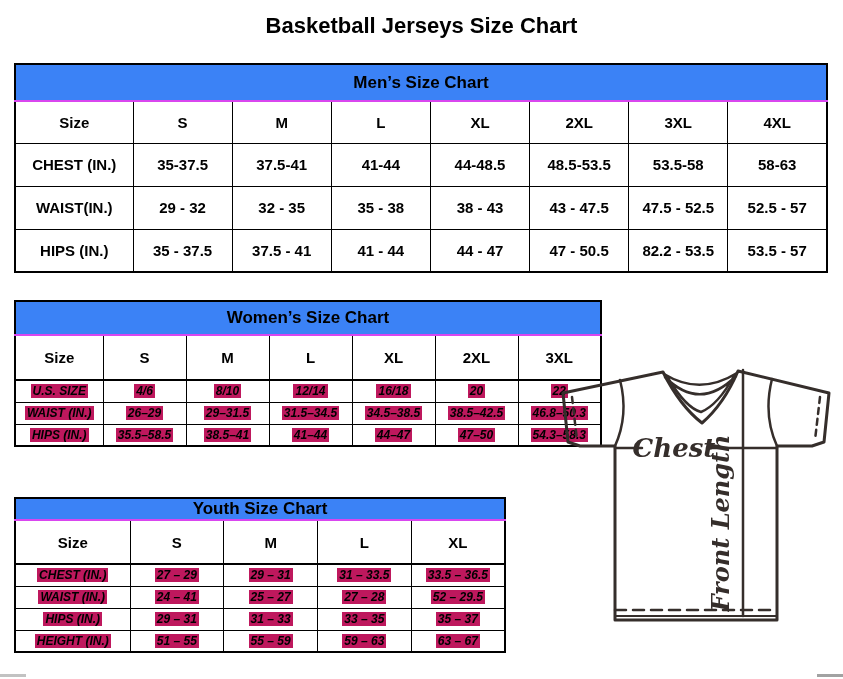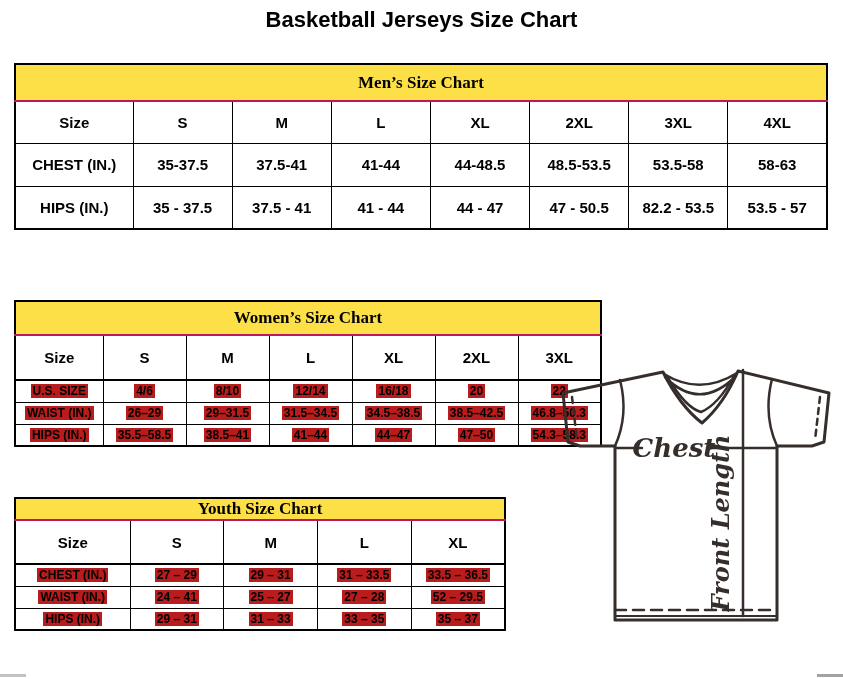--- a/index.html
+++ b/index.html
@@ -1,50 +1,50 @@
 <!DOCTYPE html>
 <html><head>
 <meta charset="utf-8">
 <style>
   html,body{margin:0;padding:0;}
   body{
     width:843px;height:679px;background:#ffffff;position:relative;
     font-family:"Liberation Sans",sans-serif;overflow:hidden;color:#000;
   }
   .page-title{
-    position:absolute;top:7px;left:0;width:100%;margin:0;
+    position:absolute;top:13px;left:0;width:100%;margin:0;
     text-align:center;font-size:22px;font-weight:bold;color:#000;
   }
   .tbl-wrap{position:absolute;}
   table{border-collapse:collapse;table-layout:fixed;width:100%;border:2px solid #000;}
   td{
     border:1px solid #000;text-align:center;vertical-align:middle;
     font-weight:bold;color:#000;padding:0;overflow:hidden;white-space:nowrap;
   }
-  tr.band td{background:#fde047;font-size:17px;border-bottom:2px solid #be185d;font-family:Liberation Serif, serif;}
+  tr.band td{background:#3b82f6;font-size:17px;border-bottom:2px solid #d946ef;}
   
   .mens tr.band{height:37px;}
   .mens tr.size-row{height:42px;}
   .mens tr.data-row{height:43px;}
   .mens td{font-size:15px;}
   .mens tr.band td{font-size:17px;}
   
   .women tr.band{height:34px;}
   .women tr.size-row{height:45px;}
   .women tr.size-row td{font-size:15px;border-bottom:2px solid #000;}
   .women tr.data-row{height:22px;}
   .women tr.data-row td{font-size:12px;}
   
   .youth tr.band{height:20px;}
   .youth tr.size-row{height:44px;}
   .youth tr.size-row td{font-size:15px;border-bottom:2px solid #000;}
   .youth tr.data-row{height:22px;}
   .youth tr.data-row td{font-size:12px;}
   
-  .hl{background:#b91c1c;padding:0 2px;}
+  .hl{background:#be185d;padding:0 2px;font-style:italic;}
   .jersey{position:absolute;left:558px;top:360px;}
   .sb{position:absolute;height:3px;top:674px;}
 </style>
 </head>
 <body>
 
 <h1 class="page-title">Basketball Jerseys Size Chart</h1>
 
 <div class="tbl-wrap" style="left:14px;top:63px;width:814px;">
   <table class="mens">
@@ -76,20 +76,30 @@
       <td>CHEST (IN.)</td>
       <td>35-37.5</td>
       <td>37.5-41</td>
       <td>41-44</td>
       <td>44-48.5</td>
       <td>48.5-53.5</td>
       <td>53.5-58</td>
       <td>58-63</td>
     </tr>
     <tr class="data-row">
+      <td>WAIST(IN.)</td>
+      <td>29 - 32</td>
+      <td>32 - 35</td>
+      <td>35 - 38</td>
+      <td>38 - 43</td>
+      <td>43 - 47.5</td>
+      <td>47.5 - 52.5</td>
+      <td>52.5 - 57</td>
+    </tr>
+    <tr class="data-row">
       <td>HIPS (IN.)</td>
       <td>35 - 37.5</td>
       <td>37.5 - 41</td>
       <td>41 - 44</td>
       <td>44 - 47</td>
       <td>47 - 50.5</td>
       <td>82.2 - 53.5</td>
       <td>53.5 - 57</td>
     </tr>
   </tbody>
@@ -184,20 +194,27 @@
       <td><span class="hl">25 – 27</span></td>
       <td><span class="hl">27 – 28</span></td>
       <td><span class="hl">52 – 29.5</span></td>
     </tr>
     <tr class="data-row">
       <td><span class="hl">HIPS (IN.)</span></td>
       <td><span class="hl">29 – 31</span></td>
       <td><span class="hl">31 – 33</span></td>
       <td><span class="hl">33 – 35</span></td>
       <td><span class="hl">35 – 37</span></td>
+    </tr>
+    <tr class="data-row">
+      <td><span class="hl">HEIGHT (IN.)</span></td>
+      <td><span class="hl">51 – 55</span></td>
+      <td><span class="hl">55 – 59</span></td>
+      <td><span class="hl">59 – 63</span></td>
+      <td><span class="hl">63 – 67</span></td>
     </tr>
   </tbody>
     </table>
 </div>
 
 <svg class="jersey" width="285" height="270" viewBox="0 0 285 270">
   <g fill="none" stroke="#352e2b" stroke-width="3" stroke-linejoin="round" stroke-linecap="round">
     <path d="M105,12 L5,33 L10,82 L22,86 L57,86 L57,260 L219,260 L219,86 L254,86 L266,82 L271,33 L180,11 Q166,44 144,63 Q122,46 105,12 Z"></path>
     <path stroke-width="2.5" d="M106,14 Q142,36 179,13 M107,17 Q142,52 178,16 M110,18 Q128,48 143,52 Q160,45 176,16"></path>
     <path stroke-width="2.5" d="M62,20 Q71,55 57,86"></path>

